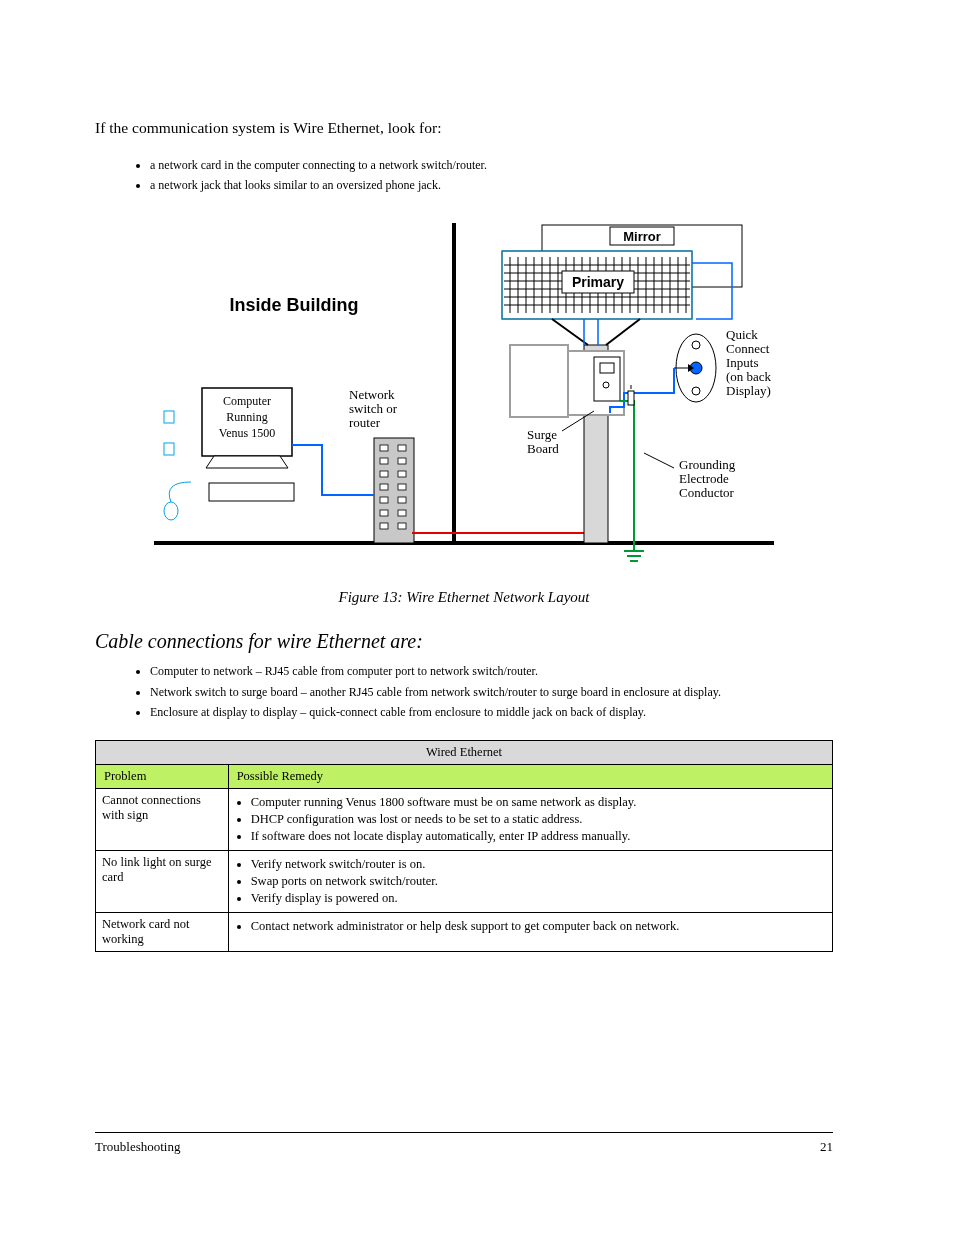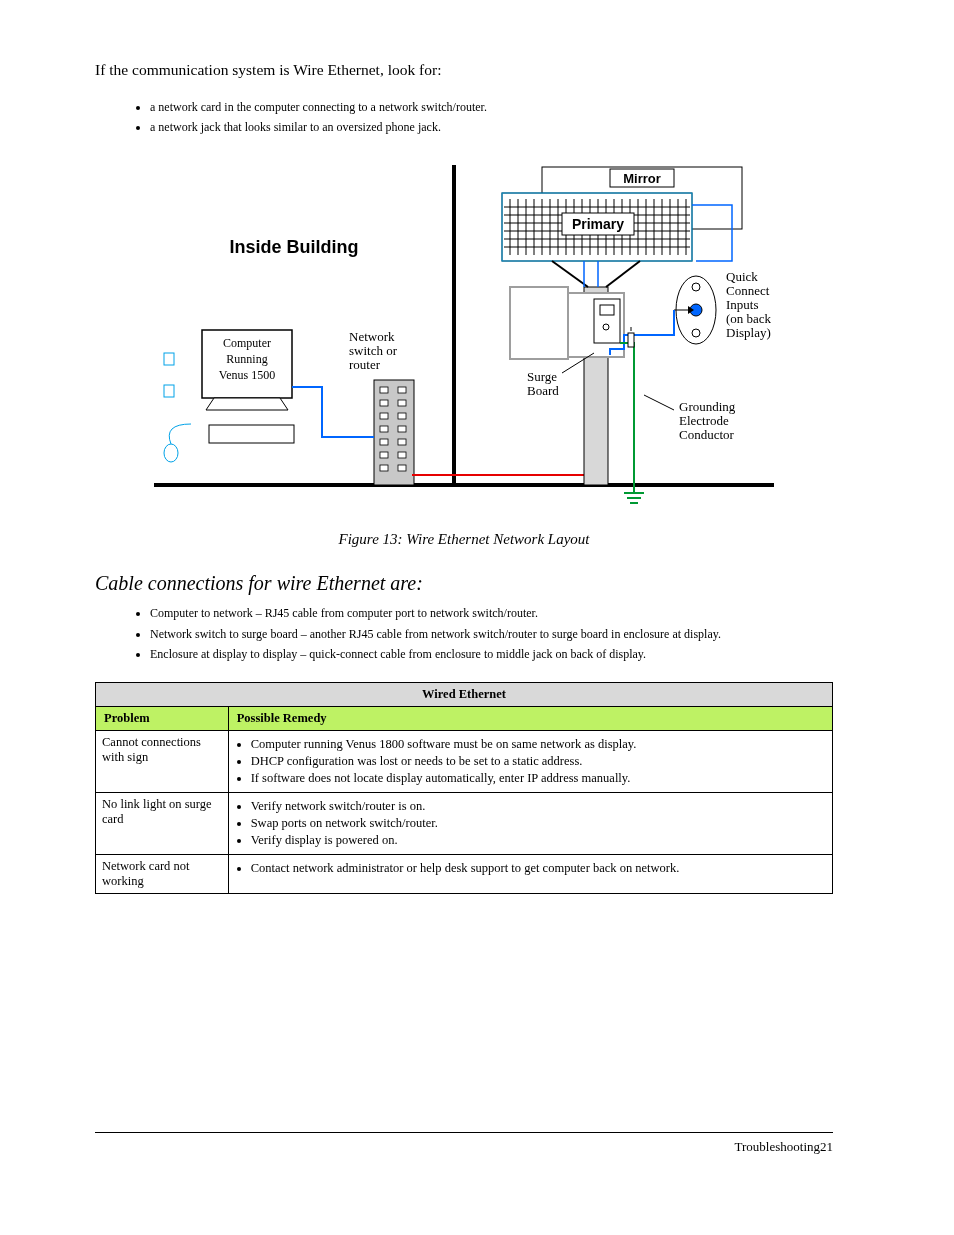--- a/index.html
+++ b/index.html
@@ -1,30 +1,30 @@
 <!DOCTYPE html>
 <html><head>
 <meta charset="utf-8">
 <style>
   html,body{margin:0;padding:0;background:#fff;font-family:"Book Antiqua","Palatino Linotype",Palatino,Georgia,serif;color:#000;}
-  .page{width:928px;height:1235px;position:relative;box-sizing:border-box;padding:61px 95px 0 95px;}
+  .page{width:928px;height:1235px;position:relative;box-sizing:border-box;padding:119px 95px 0 95px;}
   .intro{font-size:15.5px;margin:0 0 20px 0;}
   .bullets{margin:0 0 20px 0;padding-left:55px;font-size:12px;}
   .bullets li{margin:4px 0;line-height:1.35;}
   .figure{display:block;margin:12px auto 0 auto;}
   .caption{text-align:center;font-style:italic;font-size:15px;margin:16px 0 24px 0;}
   .subhead{font-style:italic;font-size:20px;margin:8px 0 10px 0;}
   table.trouble{width:100%;border-collapse:collapse;font-size:12.5px;margin-top:18px;}
   table.trouble th, table.trouble td{border:1px solid #000;vertical-align:top;padding:4px 6px;text-align:left;}
-  table.trouble thead th{background:#d9d9d9;font-weight:bold;text-align:center;padding:4px;}
+  table.trouble thead th{background:#d9d9d9;font-weight:normal;text-align:center;padding:4px;}
   table.trouble thead tr.sub th{background:#bef264;text-align:left;padding:4px 8px;}
   table.trouble td ul{margin:0;padding-left:16px;}
   table.trouble td ul li{margin:2px 0;}
   .col-prob{width:18%;}
-  .footer{position:absolute;left:95px;right:95px;bottom:80px;border-top:1px solid #000;padding-top:6px;font-size:13px;display:flex;justify-content:flex-end;}
+  .footer{position:absolute;left:95px;right:95px;bottom:80px;border-top:1px solid #000;padding-top:6px;font-size:13px;display:flex;justify-content:space-between;}
 </style>
 </head>
 <body>
 
 <div class="page">
 
   <p class="intro">If the communication system is Wire Ethernet, look for:</p>
 
   <ul class="bullets">
     <li>a network card in the computer connecting to a network switch/router.</li>

